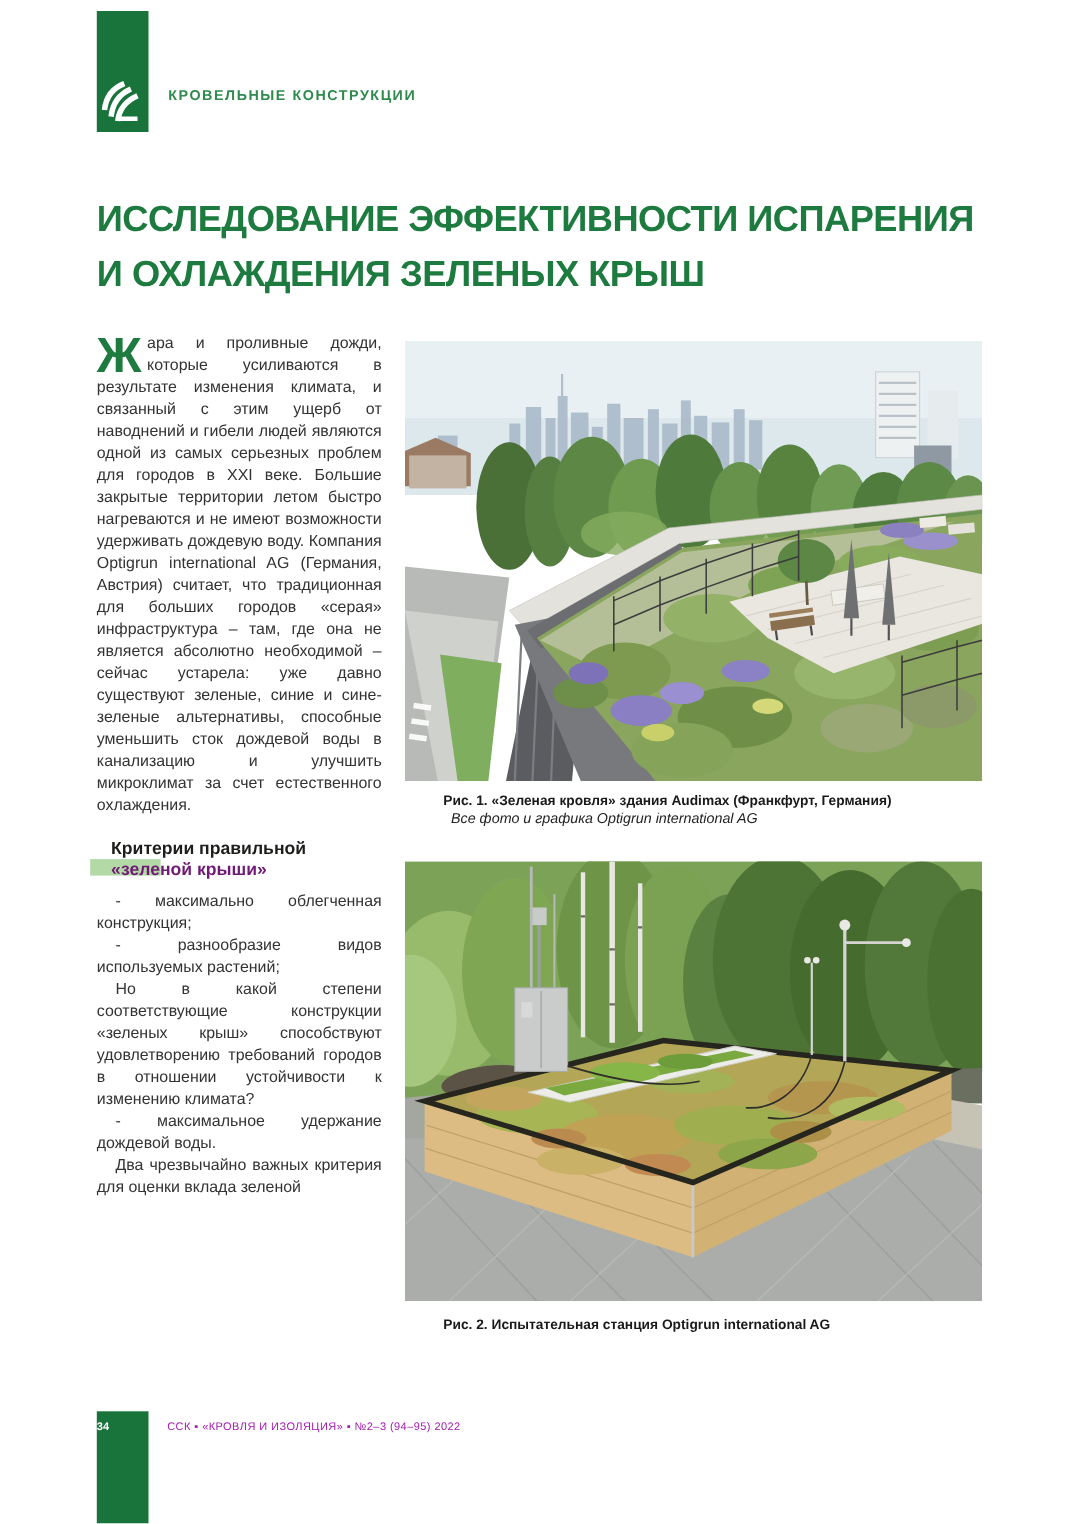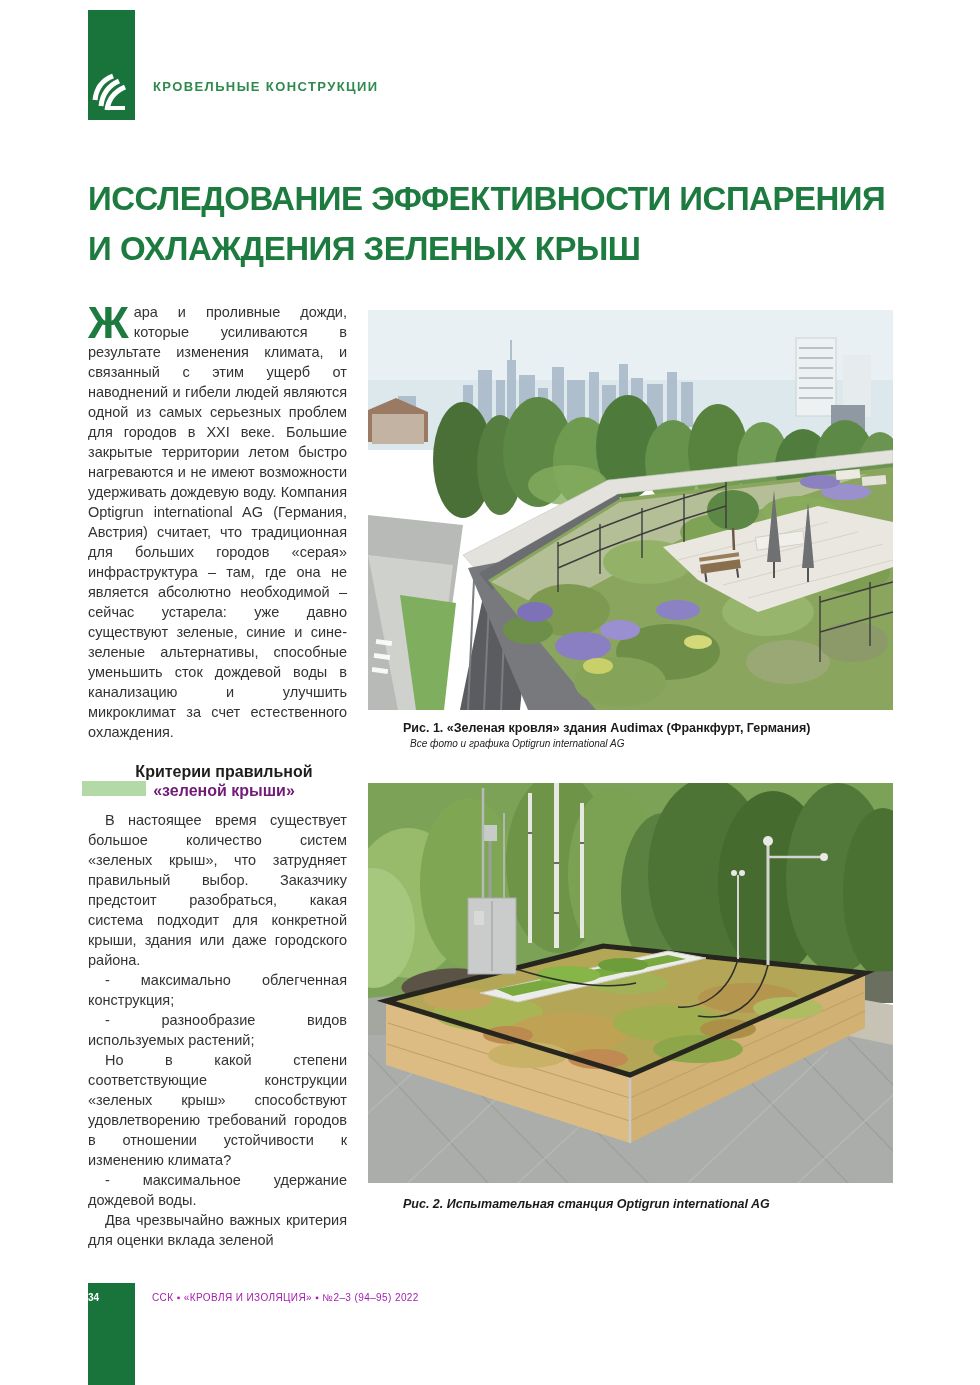--- a/index.html
+++ b/index.html
@@ -28,40 +28,40 @@
     font-size:14.5px;line-height:20px;color:#333333;text-align:justify;
   }
   .body-col p{margin:0;}
   .body-col p.ind{text-indent:17px;}
   .dropcap{
     float:left;color:#1e7b40;font-size:45px;line-height:38px;
     font-weight:bold;padding:2px 5px 0 0;
   }
   .subhead{
     position:relative;margin:20px 0 10px 0;font-size:16px;line-height:19px;
-    font-weight:bold;color:#1d1d1b;text-align:center;
+    font-weight:bold;color:#1d1d1b;text-align:left;
   }
   .subhead .hl{
     position:absolute;left:-6px;top:19px;width:64px;height:15px;
     background:#b2d9a6;z-index:0;
   }
   .subhead .l1,.subhead .l2{position:relative;z-index:1;display:block;padding-left:13px;}
   .subhead .l2{color:#701a75;}
   
   .fig{position:absolute;left:368px;width:525px;height:400px;overflow:hidden;}
   .fig svg{display:block;}
   #fig1{top:310px;}
   #fig2{top:783px;}
   .caption{
     position:absolute;left:376px;width:515px;color:#1a1a1a;
     font-size:12.5px;line-height:16px;font-weight:bold;margin-left:27px;
   }
   #cap1{top:720px;}
-  #cap2{top:1196px;font-style:italic;}
-  .credit{font-weight:normal;font-style:italic;font-size:10px;padding-left:7px;color:#222;}
+  #cap2{top:1196px;}
+  .credit{font-weight:normal;font-style:italic;font-size:13px;padding-left:7px;color:#222;}
   
   .pagebox{
     position:absolute;left:88px;top:1283px;width:47px;height:104px;
     background:#19743c;color:#ffffff;font-weight:bold;font-size:10px;
     text-align:left;
   }
   .pagebox span{display:block;margin-top:9px;}
   .footline{
     position:absolute;left:152px;top:1292px;font-size:10px;color:#a21caf;
     letter-spacing:0.4px;
@@ -92,21 +92,20 @@
 
   <div class="body-col">
     <p><span class="dropcap">Ж</span><span>ара и проливные дожди, которые усиливаются в результате изменения климата, и связанный с этим ущерб от наводнений и гибели людей являются одной из самых серьезных проблем для городов в XXI веке. Большие закрытые территории летом быстро нагреваются и не имеют возможности удерживать дождевую воду. Компания Optigrun international AG (Германия, Австрия) считает, что традиционная для больших городов «серая» инфраструктура – там, где она не является абсолютно необходимой – сейчас устарела: уже давно существуют зеленые, синие и сине-зеленые альтернативы, способные уменьшить сток дождевой воды в канализацию и улучшить микроклимат за счет естественного охлаждения.</span></p>
 
     <h2 class="subhead">
       <span class="hl"></span>
       <span class="l1">Критерии правильной</span>
       <span class="l2">«зеленой крыши»</span>
     </h2>
 
-    <p class="ind">В настоящее время существует большое количество систем «зеленых крыш», что затрудняет правильный выбор. Заказчику предстоит разобраться, какая система подходит для конкретной крыши, здания или даже городского района.</p>
     <p class="ind">- максимально облегченная конструкция;</p>
     <p class="ind">- разнообразие видов используемых растений;</p>
     <p class="ind">Но в какой степени соответствующие конструкции «зеленых крыш» способствуют удовлетворению требований городов в отношении устойчивости к изменению климата?</p>
     <p class="ind">- максимальное удержание дождевой воды.</p>
     <p class="ind">Два чрезвычайно важных критерия для оценки вклада зеленой</p>
   </div>
 
   <div class="fig" id="fig1">
     <svg width="525" height="400" viewBox="0 0 525 400">
 

